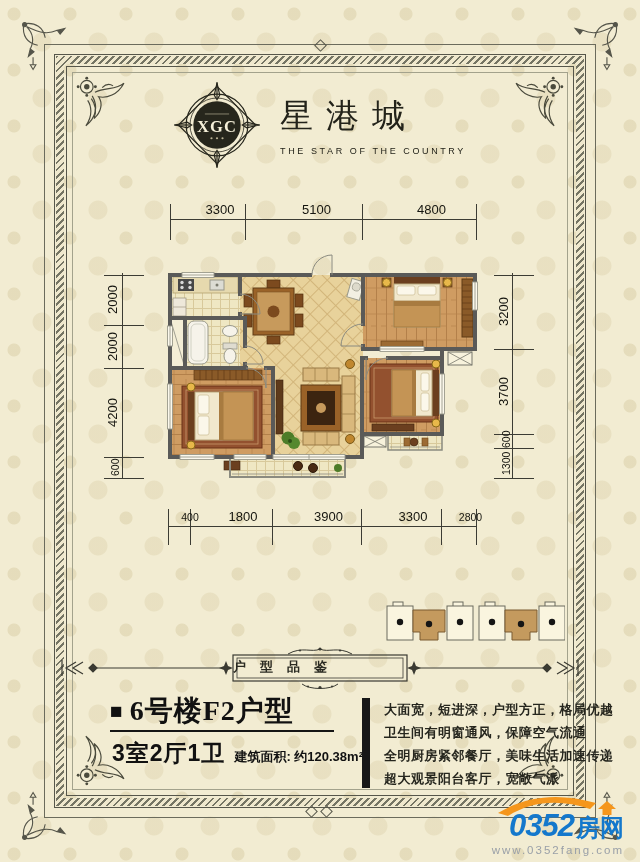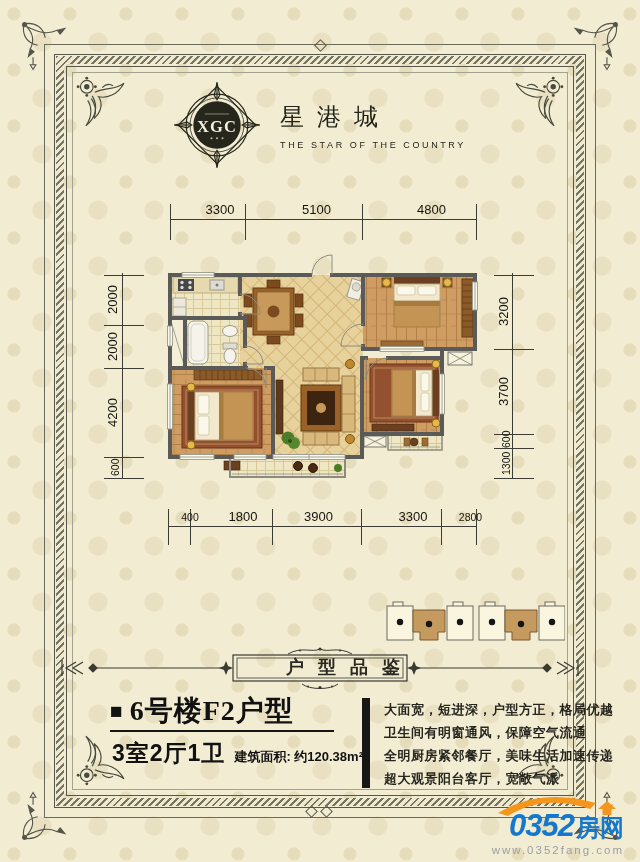--- a/index.html
+++ b/index.html
@@ -19,32 +19,32 @@
   .band-o{position:absolute;inset:54px;border:1px solid #56564a;}
   .band{position:absolute;inset:56px;border:8px solid #8d8d7c;
         border-image:repeating-linear-gradient(135deg,#757564 0 2px,#efe8cd 2px 5px) 8;}
   .band-i{position:absolute;inset:66px;border:1px solid #56564a;}
   .inner-line{position:absolute;inset:72px;border:1px solid #a3a28c;}
   .diamond{position:absolute;width:7px;height:7px;border:1px solid #56564a;transform:rotate(45deg);}
   .corner{position:absolute;width:58px;height:58px;}
   .ocorner{position:absolute;width:56px;height:56px;}
   
   .logo-wrap{position:absolute;top:82px;left:0;right:0;display:flex;justify-content:center;align-items:center;gap:20px;}
-  .logo-name{font-family:"Liberation Serif", serif;font-size:24px;letter-spacing:13px;color:#23231a;margin-right:-13px;}
+  .logo-name{font-family:"Liberation Serif", serif;font-size:33px;letter-spacing:13px;color:#23231a;margin-right:-13px;}
   .logo-tagline{font-family:"Liberation Sans", sans-serif;font-size:9px;letter-spacing:2.6px;color:#23231a;margin-top:7px;text-align:center;}
   
   .dim-line{position:absolute;background:#3c3c34;}
   .tick-v{position:absolute;width:1px;height:36px;background:#3c3c34;}
   .tick-h{position:absolute;width:40px;height:1px;background:#3c3c34;}
   .dlab{position:absolute;font-size:13px;color:#15150f;text-align:center;padding-left:12px;}
   .dlab.small{font-size:10.5px;}
   .vlab{writing-mode:vertical-rl;transform:rotate(180deg);display:flex;align-items:center;justify-content:center;width:15px;}
   
-  .banner-text{position:absolute;left:233px;top:655px;width:167px;height:24px;display:flex;align-items:center;justify-content:flex-end;
-    font-size:18px;font-weight:bold;letter-spacing:14px;color:#2a2a22;}
+  .banner-text{position:absolute;left:233px;top:655px;width:167px;height:24px;display:flex;align-items:center;justify-content:flex-start;
+    font-size:13px;font-weight:bold;letter-spacing:14px;color:#2a2a22;}
   .banner-text span{margin-right:-14px;}
   
   .unit-title{position:absolute;left:110px;top:692px;display:flex;align-items:center;font-family:"Liberation Serif", serif;font-weight:bold;color:#111;}
   .unit-title .bullet{font-size:21px;margin-right:7px;font-family:"Liberation Sans", sans-serif;}
   .unit-title .ttl{font-size:28px;letter-spacing:1px;}
   .title-underline{position:absolute;left:110px;top:730px;width:224px;height:2px;background:#151515;}
   .unit-sub{position:absolute;left:112px;top:738px;display:flex;align-items:baseline;color:#111;}
   .unit-sub .rooms{font-size:23px;font-weight:bold;letter-spacing:1px;}
   .unit-sub .area{font-size:13px;font-weight:bold;margin-left:9px;}
   .desc{position:absolute;left:362px;top:698px;display:flex;}
@@ -162,21 +162,21 @@
 <div>
   <div class="dim-line" style="left:168px;top:526px;width:309px;height:1px;"></div>
   <div class="tick-v" style="left:168px;top:509px;"></div>
   <div class="tick-v" style="left:190px;top:509px;"></div>
   <div class="tick-v" style="left:272px;top:509px;"></div>
   <div class="tick-v" style="left:361px;top:509px;"></div>
   <div class="tick-v" style="left:441px;top:509px;"></div>
   <div class="tick-v" style="left:476px;top:509px;"></div>
   <div class="dlab small" style="left:165px;top:511px;width:26px;">400</div>
   <div class="dlab" style="left:190px;top:509px;width:82px;">1800</div>
-  <div class="dlab" style="left:262px;top:509px;width:89px;">3900</div>
+  <div class="dlab" style="left:272px;top:509px;width:89px;">3900</div>
   <div class="dlab" style="left:361px;top:509px;width:80px;">3300</div>
   <div class="dlab small" style="left:441px;top:511px;width:35px;">2800</div>
 </div>
 <div>
   <div class="dim-line" style="left:122px;top:273px;width:1px;height:206px;"></div>
   <div class="tick-h" style="left:104px;top:275px;"></div>
   <div class="tick-h" style="left:104px;top:325px;"></div>
   <div class="tick-h" style="left:104px;top:368px;"></div>
   <div class="tick-h" style="left:104px;top:457px;"></div>
   <div class="tick-h" style="left:104px;top:478px;"></div>

